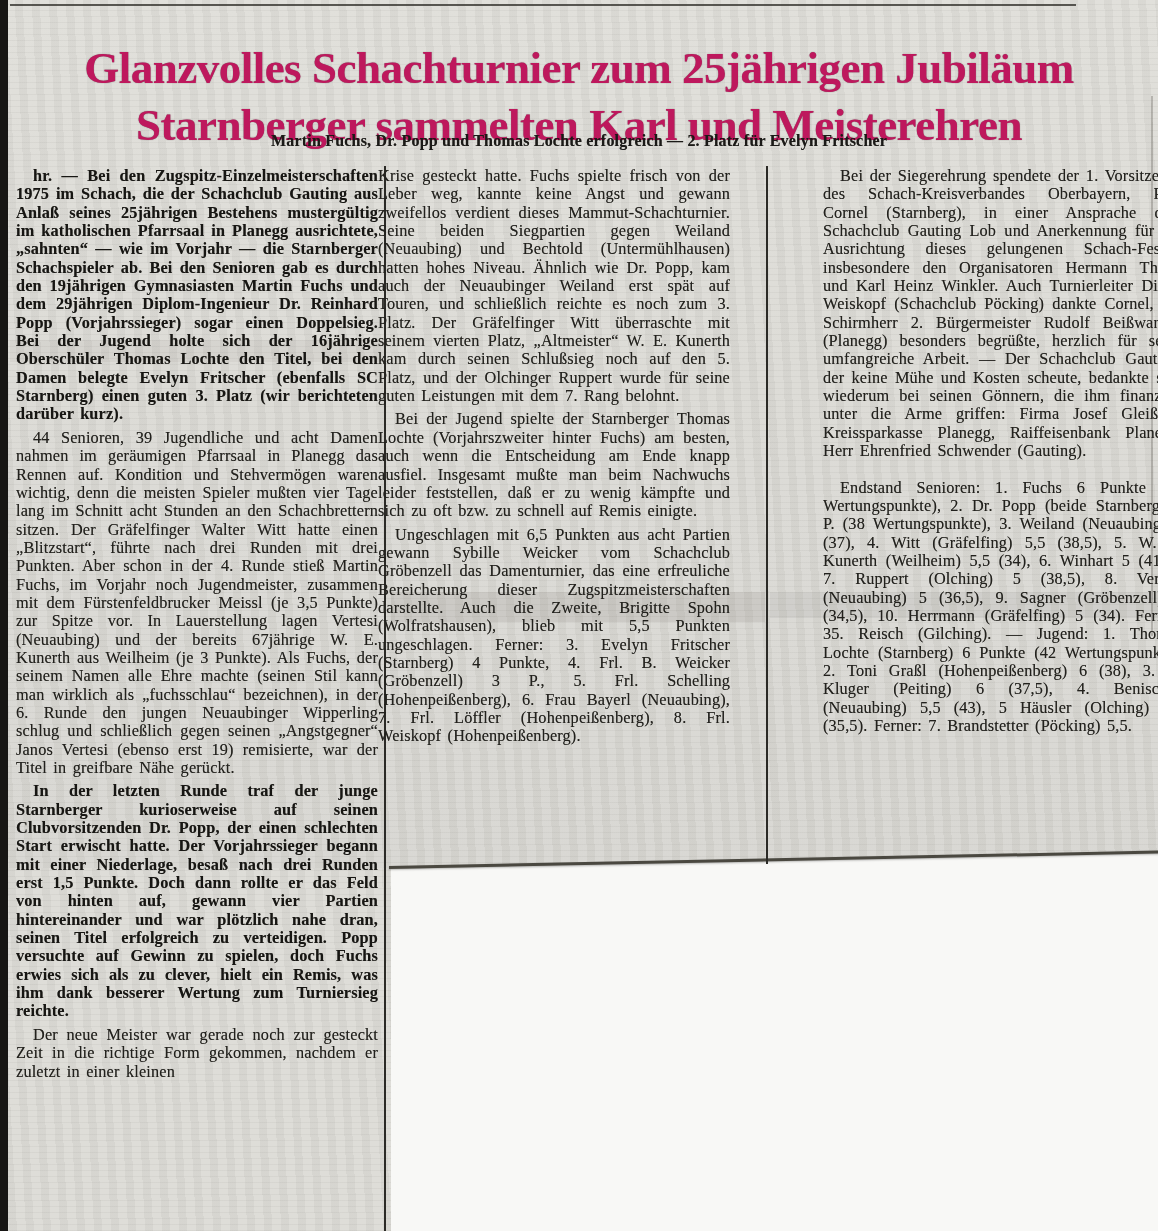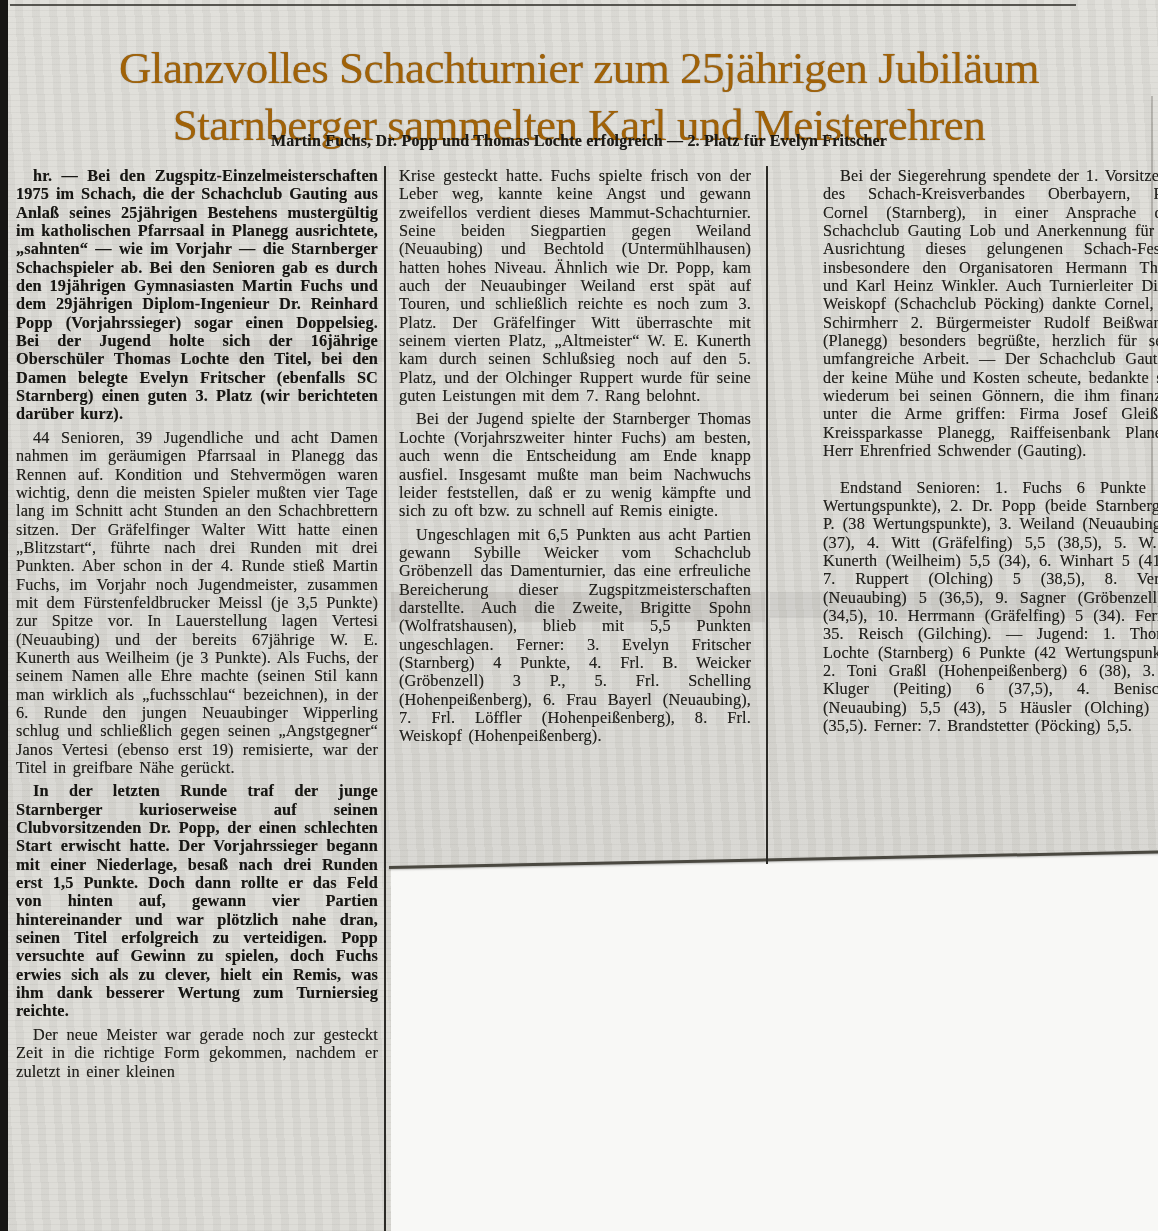--- a/index.html
+++ b/index.html
@@ -37,40 +37,40 @@
   .divider-1{position:absolute;left:384px;top:166px;width:2px;height:1065px;background:#2b2a26;}
   .divider-2{position:absolute;left:766px;top:166px;width:2px;height:698px;background:#2b2a26;}
   
   .band{position:absolute;pointer-events:none;z-index:1;}
   .band-1{left:391px;top:592px;width:374px;height:30px;background:rgba(95,93,86,0.12);}
   .band-2{left:770px;top:592px;width:388px;height:26px;background:rgba(95,93,86,0.08);}
   .band-3{left:10px;top:340px;width:374px;height:22px;background:rgba(95,93,86,0.06);}
   
   .headline{
     position:absolute;left:20px;right:20px;top:10px;z-index:2;
-    text-align:center;font-weight:normal;color:#a16207;
+    text-align:center;font-weight:bold;color:#be185d;
     font-size:45px;line-height:57px;letter-spacing:-0.5px;
     text-shadow:0 0 1px rgba(20,19,16,0.55);
     white-space:nowrap;
   }
   .subhead{
     position:absolute;left:20px;right:20px;top:129px;z-index:2;
     text-align:center;font-weight:bold;color:#1b1a17;
     font-size:16px;line-height:24px;letter-spacing:0.2px;
     text-shadow:0 0 0.5px rgba(20,19,16,0.5);
   }
   
   .col{
     position:absolute;top:167px;z-index:2;
     font-size:16.3px;line-height:18.35px;text-align:justify;
     word-spacing:2.2px;letter-spacing:0.15px;
     color:#22211d;text-shadow:0 0 0.5px rgba(25,24,20,0.45);
   }
   .col-1{left:16px;width:362px;height:1064px;overflow:hidden;}
-  .col-2{left:399px;width:352px;height:690px;overflow:hidden;}
+  .col-2{left:378px;width:352px;height:690px;overflow:hidden;}
   .col-3{left:823px;width:360px;height:692px;overflow:hidden;}
   .para{margin:0 0 5px 0;text-indent:17px;}
   .para.bold{font-weight:bold;color:#171613;}
   .para.endstand{margin-top:18px;}
 </style>
 </head>
 <body>
 
 <div class="page">
 

